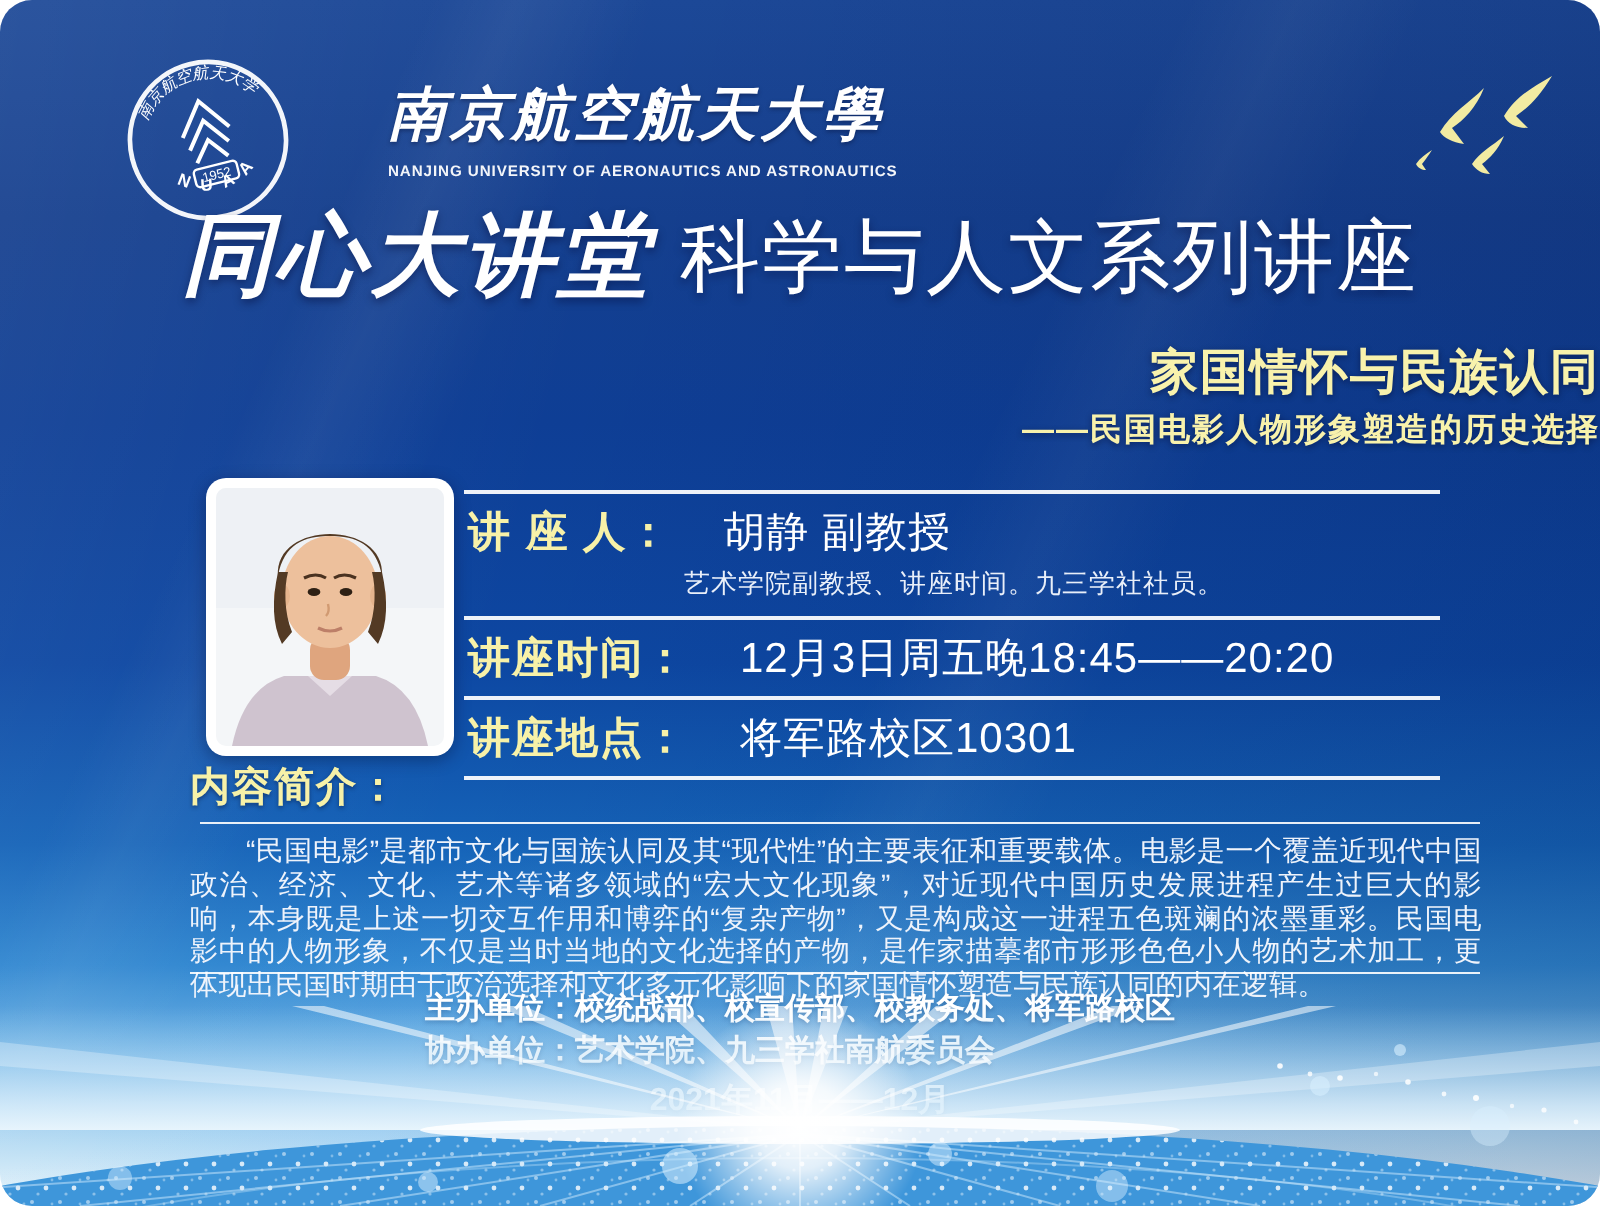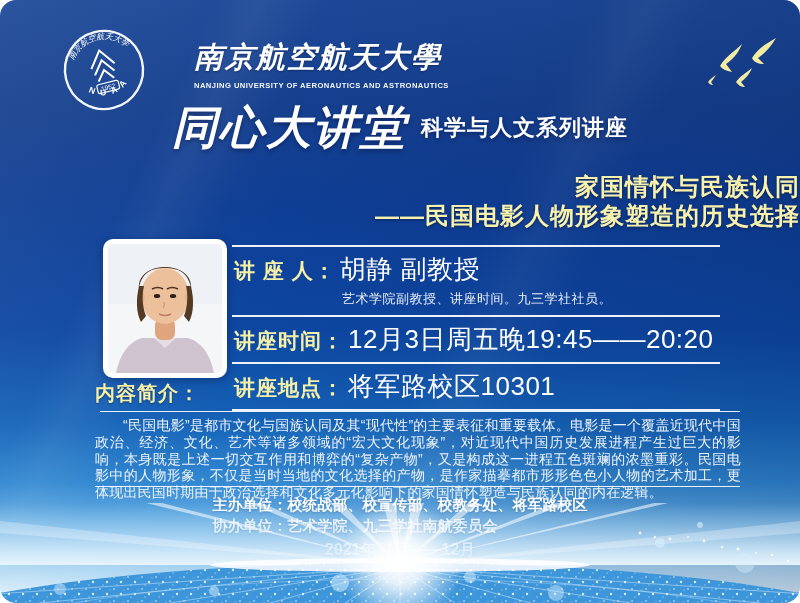--- a/index.html
+++ b/index.html
@@ -21,32 +21,32 @@
   .logo{position:absolute;left:62px;top:28px;width:84px;height:84px;transform:rotate(-14deg);}
   .uni{position:absolute;left:150px;top:38px;color:#fff;margin-left:44px;}
   .uni-cn{font-size:29px;font-weight:bold;letter-spacing:2px;font-style:italic;font-family:"DejaVu Serif","Liberation Serif",serif;text-shadow:0 1px 2px rgba(0,0,30,.35);}
   .uni-en{font-size:7.6px;font-weight:bold;letter-spacing:.45px;margin-top:3px;opacity:.95;}
   .peace{position:absolute;right:84px;top:46px;color:#f2eba2;font-weight:bold;font-size:17px;letter-spacing:1px;
     border-top:2px dotted rgba(240,233,160,.85);border-bottom:2px dotted rgba(240,233,160,.85);padding:5px 4px;}
   .doves{position:absolute;right:8px;top:38px;width:90px;height:64px;}
   
   .title-row{position:absolute;left:0;right:0;top:98px;display:flex;justify-content:center;align-items:center;gap:14px;color:#fff;}
   .brand{font-size:45px;font-weight:bold;font-style:italic;font-family:"DejaVu Serif","Liberation Serif",serif;text-shadow:0 2px 4px rgba(0,0,40,.4);letter-spacing:2px;}
-  .series{font-size:22px;font-weight:bold;letter-spacing:1px;text-shadow:0 2px 4px rgba(0,0,40,.4);}
+  .series{font-size:40px;font-weight:normal;letter-spacing:1px;text-shadow:0 2px 4px rgba(0,0,40,.4);}
   .topic{position:absolute;left:0;right:0;top:172px;text-align:right;color:#f8f2ac;font-weight:bold;text-shadow:0 1px 3px rgba(0,0,30,.45);}
   .topic-l1{font-size:24px;line-height:29px;letter-spacing:1px;}
-  .topic-l2{font-size:24px;line-height:30px;letter-spacing:1px;}
+  .topic-l2{font-size:16px;line-height:30px;letter-spacing:1px;}
   
   .photo{position:absolute;left:103px;top:239px;width:124px;height:139px;background:#fff;border-radius:10px;padding:5px;box-sizing:border-box;box-shadow:0 2px 8px rgba(0,10,40,.35);}
   .photo svg{display:block;width:100%;height:100%;border-radius:5px;}
   .info{position:absolute;left:232px;top:245px;width:488px;}
   .irow{border-top:2px solid rgba(255,255,255,.93);padding:5px 0 5px 2px;}
   .irow.last{border-bottom:2px solid rgba(255,255,255,.93);}
   .lbl{color:#f7f1a8;font-weight:bold;font-size:21px;letter-spacing:1px;}
-  .val{color:#ffffff;font-size:26px;letter-spacing:.5px;margin-left:4px;}
+  .val{color:#ffffff;font-size:21px;letter-spacing:.5px;margin-left:26px;}
   .note{color:#e9eff9;font-size:13px;margin:3px 0 2px 108px;letter-spacing:.5px;}
   
   .abs-head{position:absolute;left:95px;top:380px;color:#f7f1a8;font-weight:bold;font-size:20px;letter-spacing:1px;text-shadow:0 1px 2px rgba(0,0,30,.4);}
   .abs-line{position:absolute;left:100px;width:640px;top:411px;height:0;border-top:1.5px solid rgba(255,255,255,.9);}
   .abs-body{position:absolute;left:95px;top:417px;width:646px;color:#eef3fb;font-size:14px;line-height:16.8px;text-align:justify;text-indent:2em;letter-spacing:.2px;}
   .abs-line2{position:absolute;left:95px;width:645px;top:486px;height:0;border-top:1.5px solid rgba(255,255,255,.9);}
   
   .orgs{position:absolute;left:0;right:0;top:494px;text-align:center;}
   .orgs-inner{display:inline-block;text-align:left;color:#ffffff;font-size:15px;line-height:21px;font-weight:bold;text-shadow:0 1px 2px rgba(10,40,90,.3);}
   .daterange{position:absolute;left:0;right:0;top:540px;text-align:center;color:#ffffff;font-size:16px;font-weight:bold;text-shadow:0 1px 2px rgba(10,40,90,.3);}
@@ -123,21 +123,21 @@
       <path d="M51 70 Q57 73 63 70" stroke="#bd7f68" stroke-width="1.6" fill="none"></path>
     </svg>
   </div>
 
   <div class="info">
     <div class="irow">
       <span class="lbl">讲 座 人：</span><span class="val">胡静 副教授</span>
       <div class="note">艺术学院副教授、讲座时间。九三学社社员。</div>
     </div>
     <div class="irow">
-      <span class="lbl">讲座时间：</span><span class="val">12月3日周五晚19:45——20:20</span>
+      <span class="lbl">讲座时间：</span><span class="val">12月3日周五晚18:45——20:20</span>
     </div>
     <div class="irow last">
       <span class="lbl">讲座地点：</span><span class="val">将军路校区10301</span>
     </div>
   </div>
 
   <div class="abs-head">内容简介：</div>
   <div class="abs-line"></div>
   <div class="abs-body">“民国电影”是都市文化与国族认同及其“现代性”的主要表征和重要载体。电影是一个覆盖近现代中国政治、经济、文化、艺术等诸多领域的“宏大文化现象”，对近现代中国历史发展进程产生过巨大的影响，本身既是上述一切交互作用和博弈的“复杂产物”，又是构成这一进程五色斑斓的浓墨重彩。民国电影中的人物形象，不仅是当时当地的文化选择的产物，是作家描摹都市形形色色小人物的艺术加工，更体现出民国时期由于政治选择和文化多元化影响下的家国情怀塑造与民族认同的内在逻辑。</div>
   <div class="abs-line2"></div>

